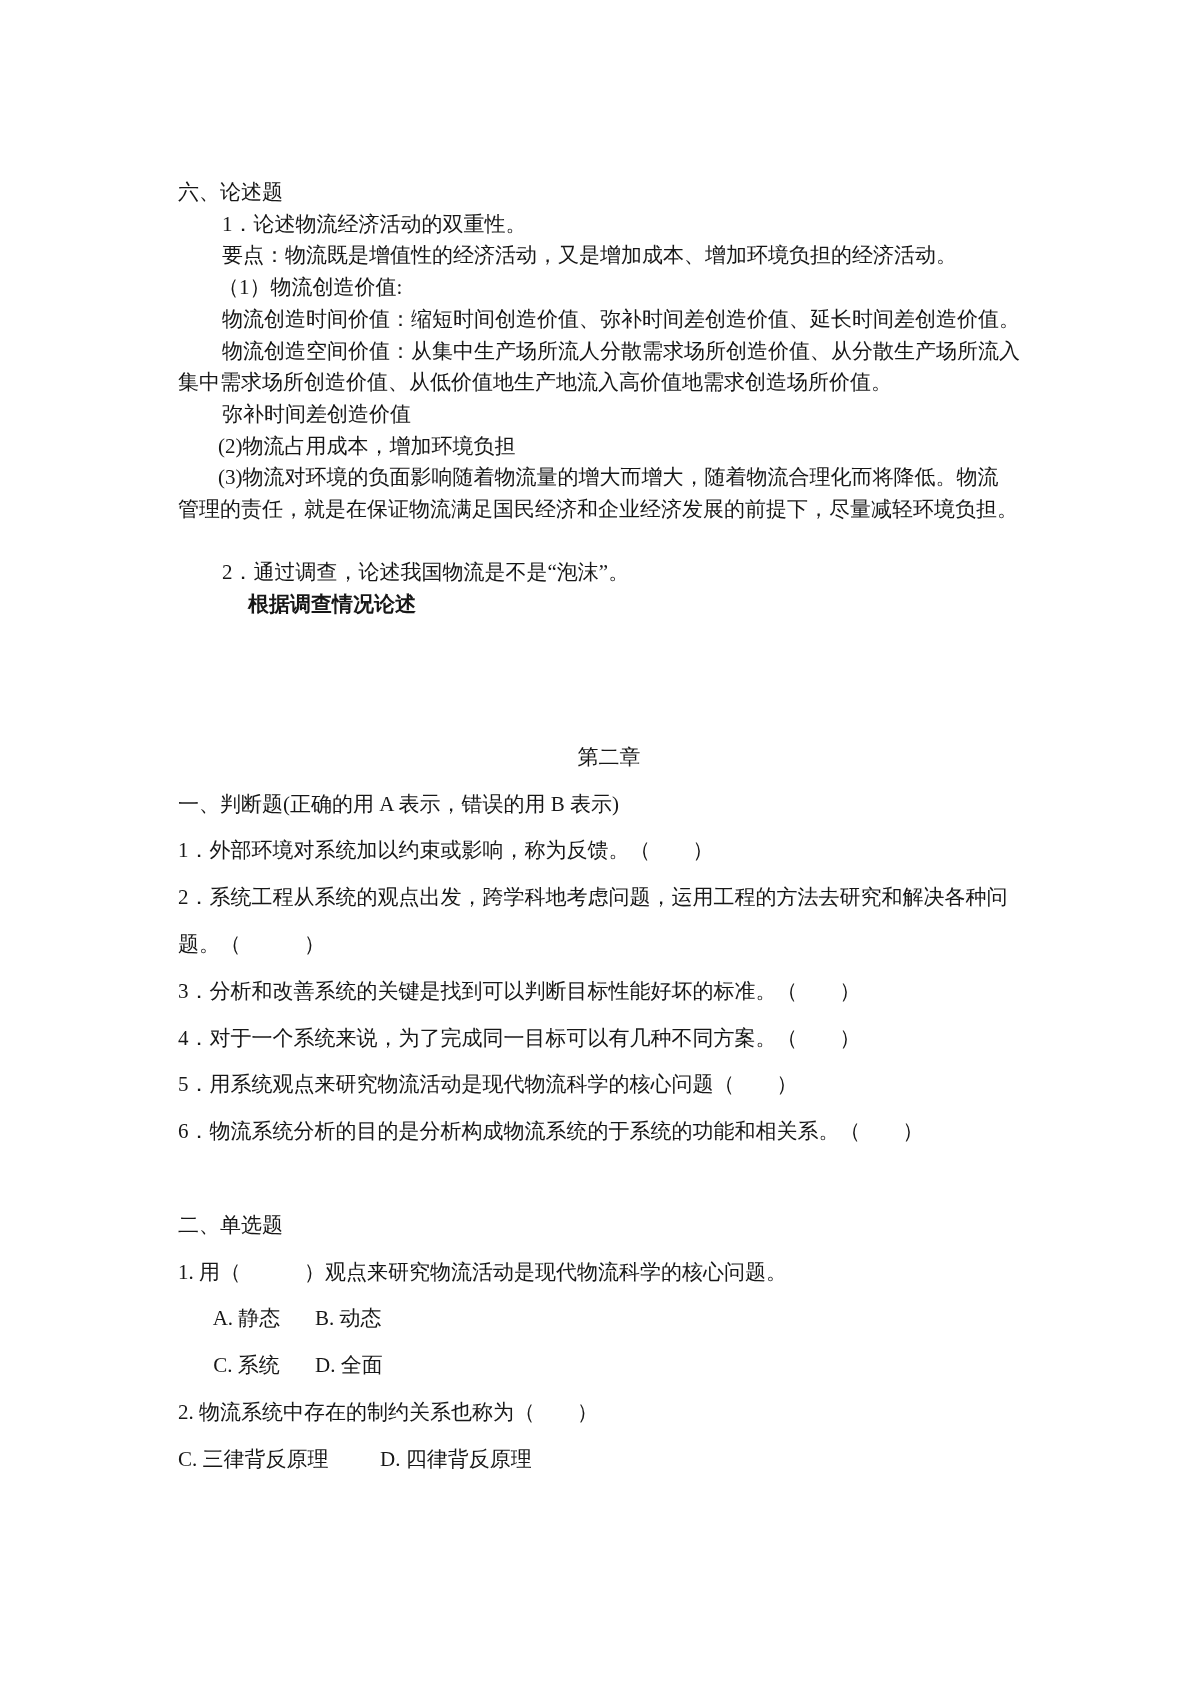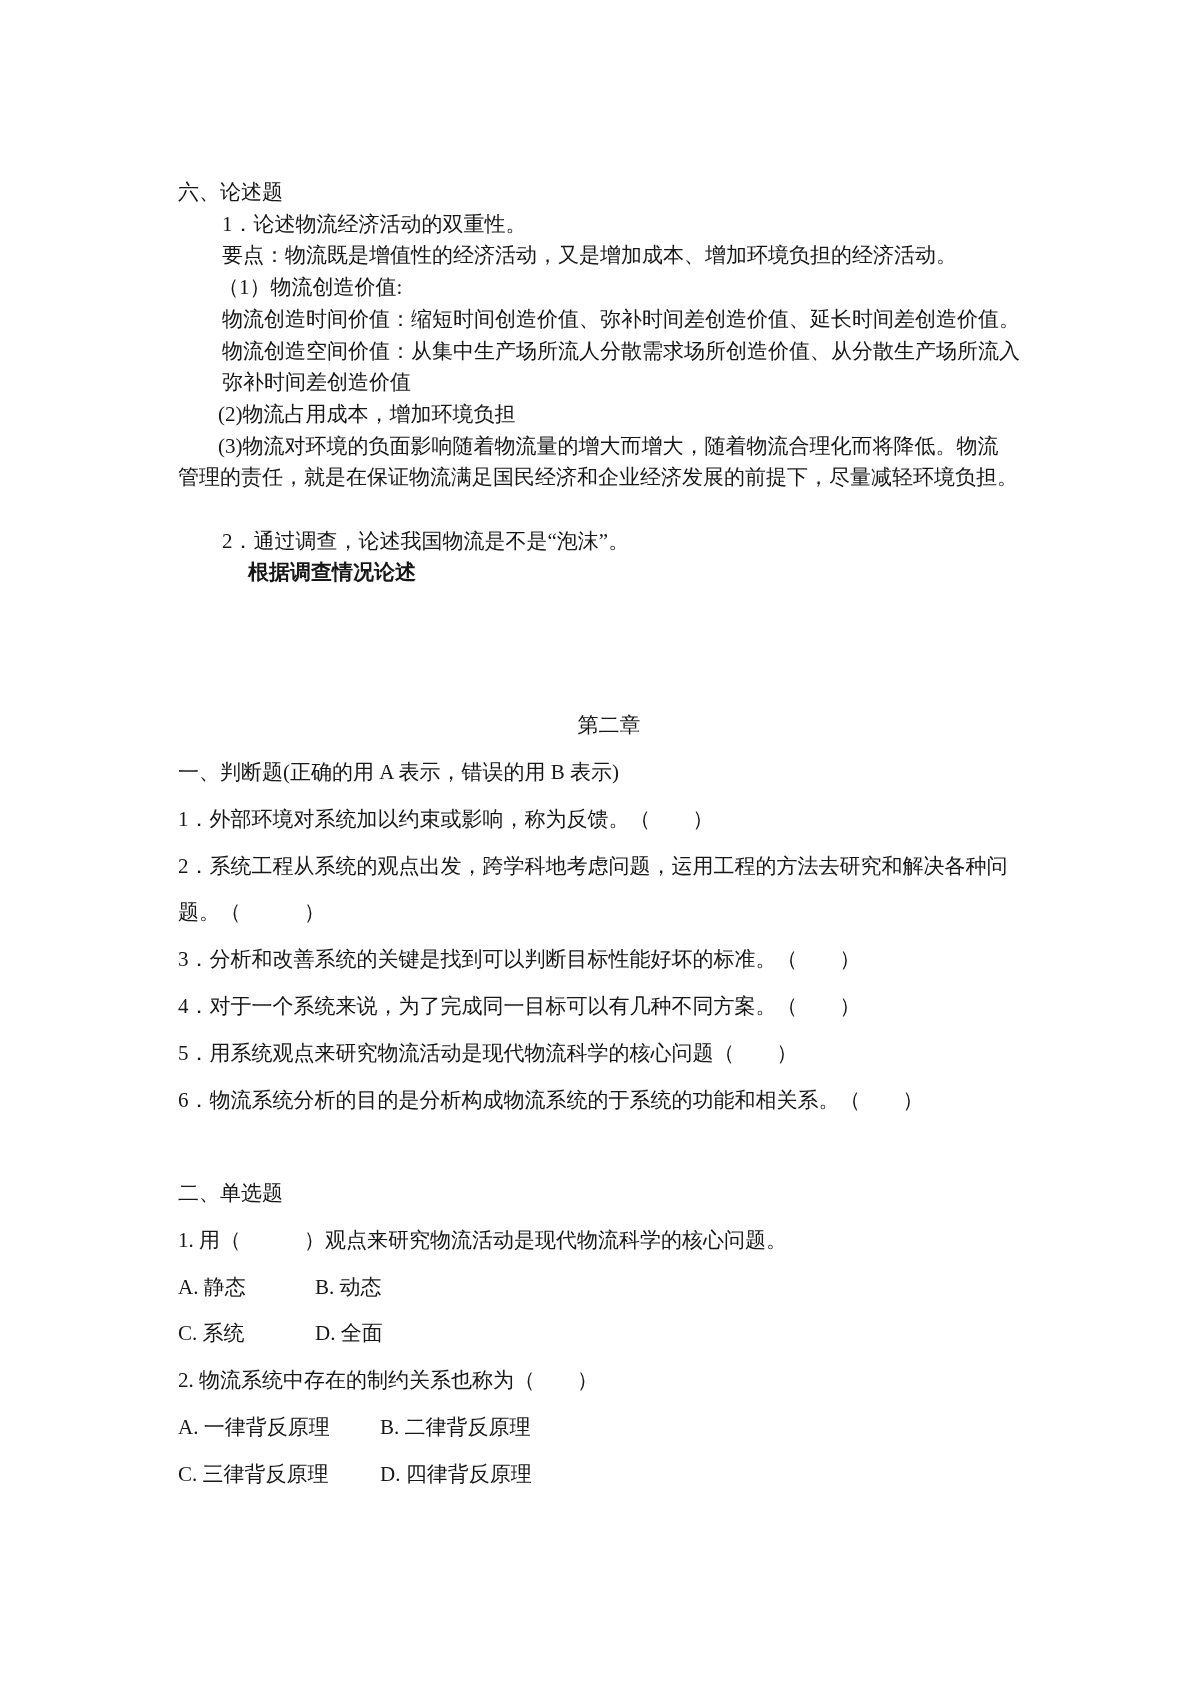--- a/index.html
+++ b/index.html
@@ -31,36 +31,37 @@
     font-size: 21px;
     line-height: 46.8px;
     white-space: nowrap;
   }
   .ind-2  { padding-left: 44px; }
   .ind-2p { padding-left: 40px; }
   .ind-3  { padding-left: 70px; font-weight: bold; }
   .centered { text-align: center; white-space: normal; }
   .blank-essay { height: 31.7px; }
   .blank-ch2 { height: 46.8px; }
-  .opt-col   { display: inline-block; width: 137px; }
+  .opt-col   { display: inline-block; width: 137px; text-align: center; }
   .opt-col-w { display: inline-block; width: 202px; }
 </style>
 </head>
 <body>
 
 <div class="doc">
   <div class="content">
 
     <div class="sec-essay">
       <div class="line">六、论述题</div>
       <div class="line ind-2">1．论述物流经济活动的双重性。</div>
       <div class="line ind-2">要点：物流既是增值性的经济活动，又是增加成本、增加环境负担的经济活动。</div>
       <div class="line ind-2p">（1）物流创造价值:</div>
       <div class="line ind-2">物流创造时间价值：缩短时间创造价值、弥补时间差创造价值、延长时间差创造价值。</div>
       <div class="line ind-2">物流创造空间价值：从集中生产场所流人分散需求场所创造价值、从分散生产场所流入</div>
+      <div class="line">集中需求场所创造价值、从低价值地生产地流入高价值地需求创造场所价值。</div>
       <div class="line ind-2">弥补时间差创造价值</div>
       <div class="line ind-2p">(2)物流占用成本，增加环境负担</div>
       <div class="line ind-2p">(3)物流对环境的负面影响随着物流量的增大而增大，随着物流合理化而将降低。物流</div>
       <div class="line">管理的责任，就是在保证物流满足国民经济和企业经济发展的前提下，尽量减轻环境负担。</div>
       <div class="blank-essay"></div>
       <div class="line ind-2">2．通过调查，论述我国物流是不是“泡沫”。</div>
       <div class="line ind-3">根据调查情况论述</div>
     </div>
 
     <div class="sec-ch2">
@@ -80,21 +81,18 @@
       <div class="line">二、单选题</div>
       <div class="line">1. 用（　　　）观点来研究物流活动是现代物流科学的核心问题。</div>
       <div class="line">
         <span class="opt-col">A. 静态</span><span>B. 动态</span>
       </div>
       <div class="line">
         <span class="opt-col">C. 系统</span><span>D. 全面</span>
       </div>
       <div class="line">2. 物流系统中存在的制约关系也称为（　　）</div>
       <div class="line">
-        <span class="opt-col-w">A. 一律背反原理</span><span>B. 二律背反原理</span>
-      </div>
-      <div class="line">
         <span class="opt-col-w">C. 三律背反原理</span><span>D. 四律背反原理</span>
       </div>
     </div>
 
   </div>
 </div>
 
 </body></html>

